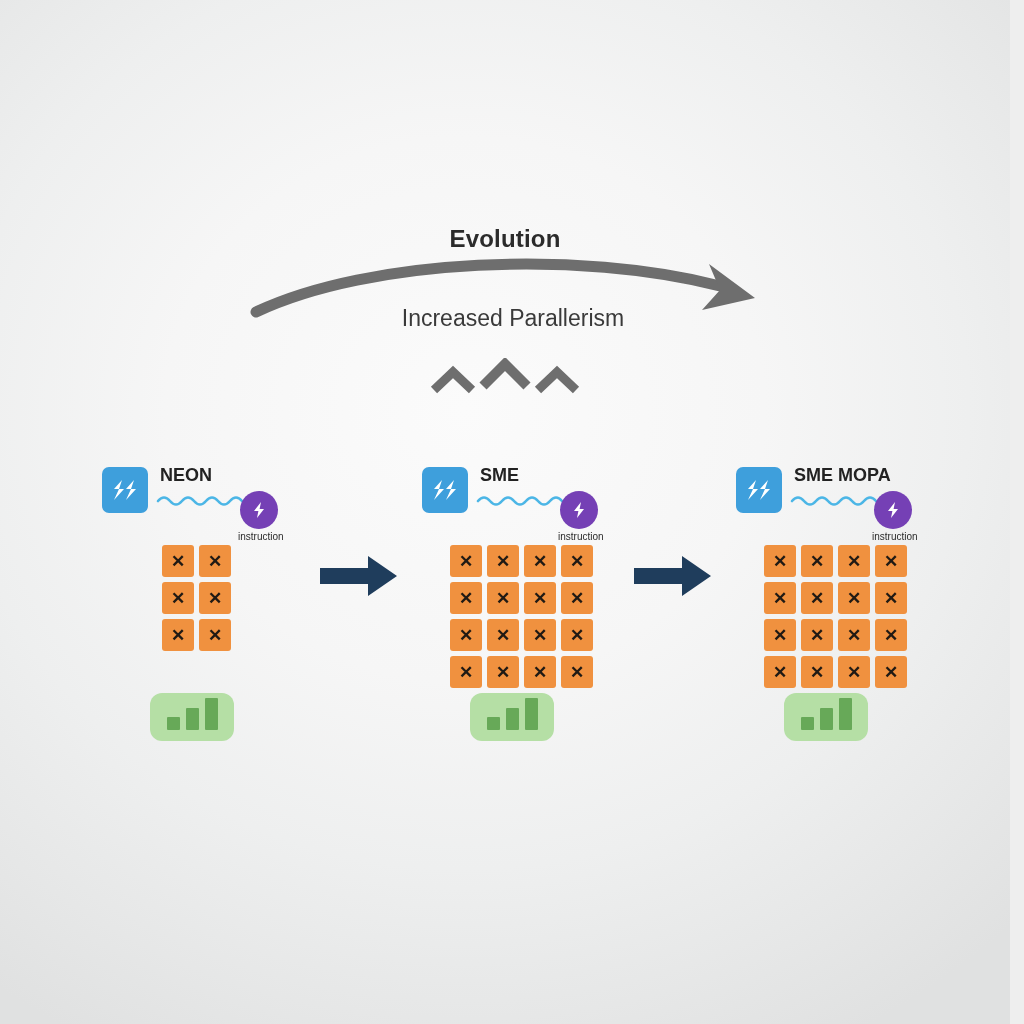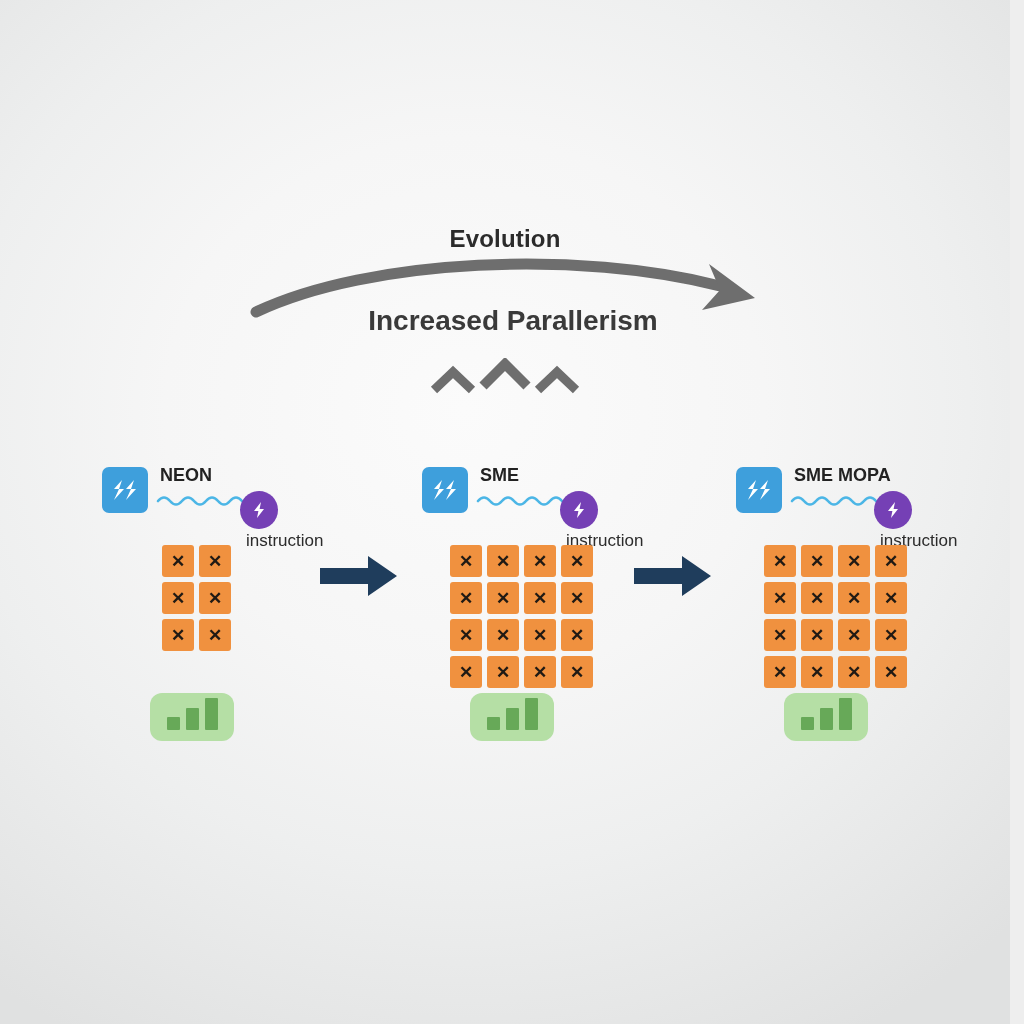--- a/index.html
+++ b/index.html
@@ -36,22 +36,22 @@
   #arc-svg {
     position: absolute;
     left: 250px;
     top: 252px;
   }
   #parallelism-label {
     position: absolute;
     left: 16px; right: 0;
     top: 305px;
     text-align: center;
-    font-size: 28px;
-    font-weight: bold;
+    font-size: 23px;
+    font-weight: normal;
     color: #3a3a3a;
   }
   #chevrons {
     position: absolute;
     left: 0; right: 0;
     top: 358px;
     height: 36px;
   }
   #chevrons svg { display: block; margin: 0 auto; }
 
@@ -103,23 +103,23 @@
     width: 38px;
     height: 38px;
     border-radius: 50%;
     background: #7540b5;
     display: flex;
     align-items: center;
     justify-content: center;
   }
   .instr-label {
     position: absolute;
-    left: 188px;
+    left: 180px;
     top: 72px;
-    font-size: 17px;
+    font-size: 10px;
     color: #2b2b2b;
     white-space: nowrap;
   }
 
   
   .grid-wrap {
     position: absolute;
     top: 86px;
     left: 0;
     width: 300px;

